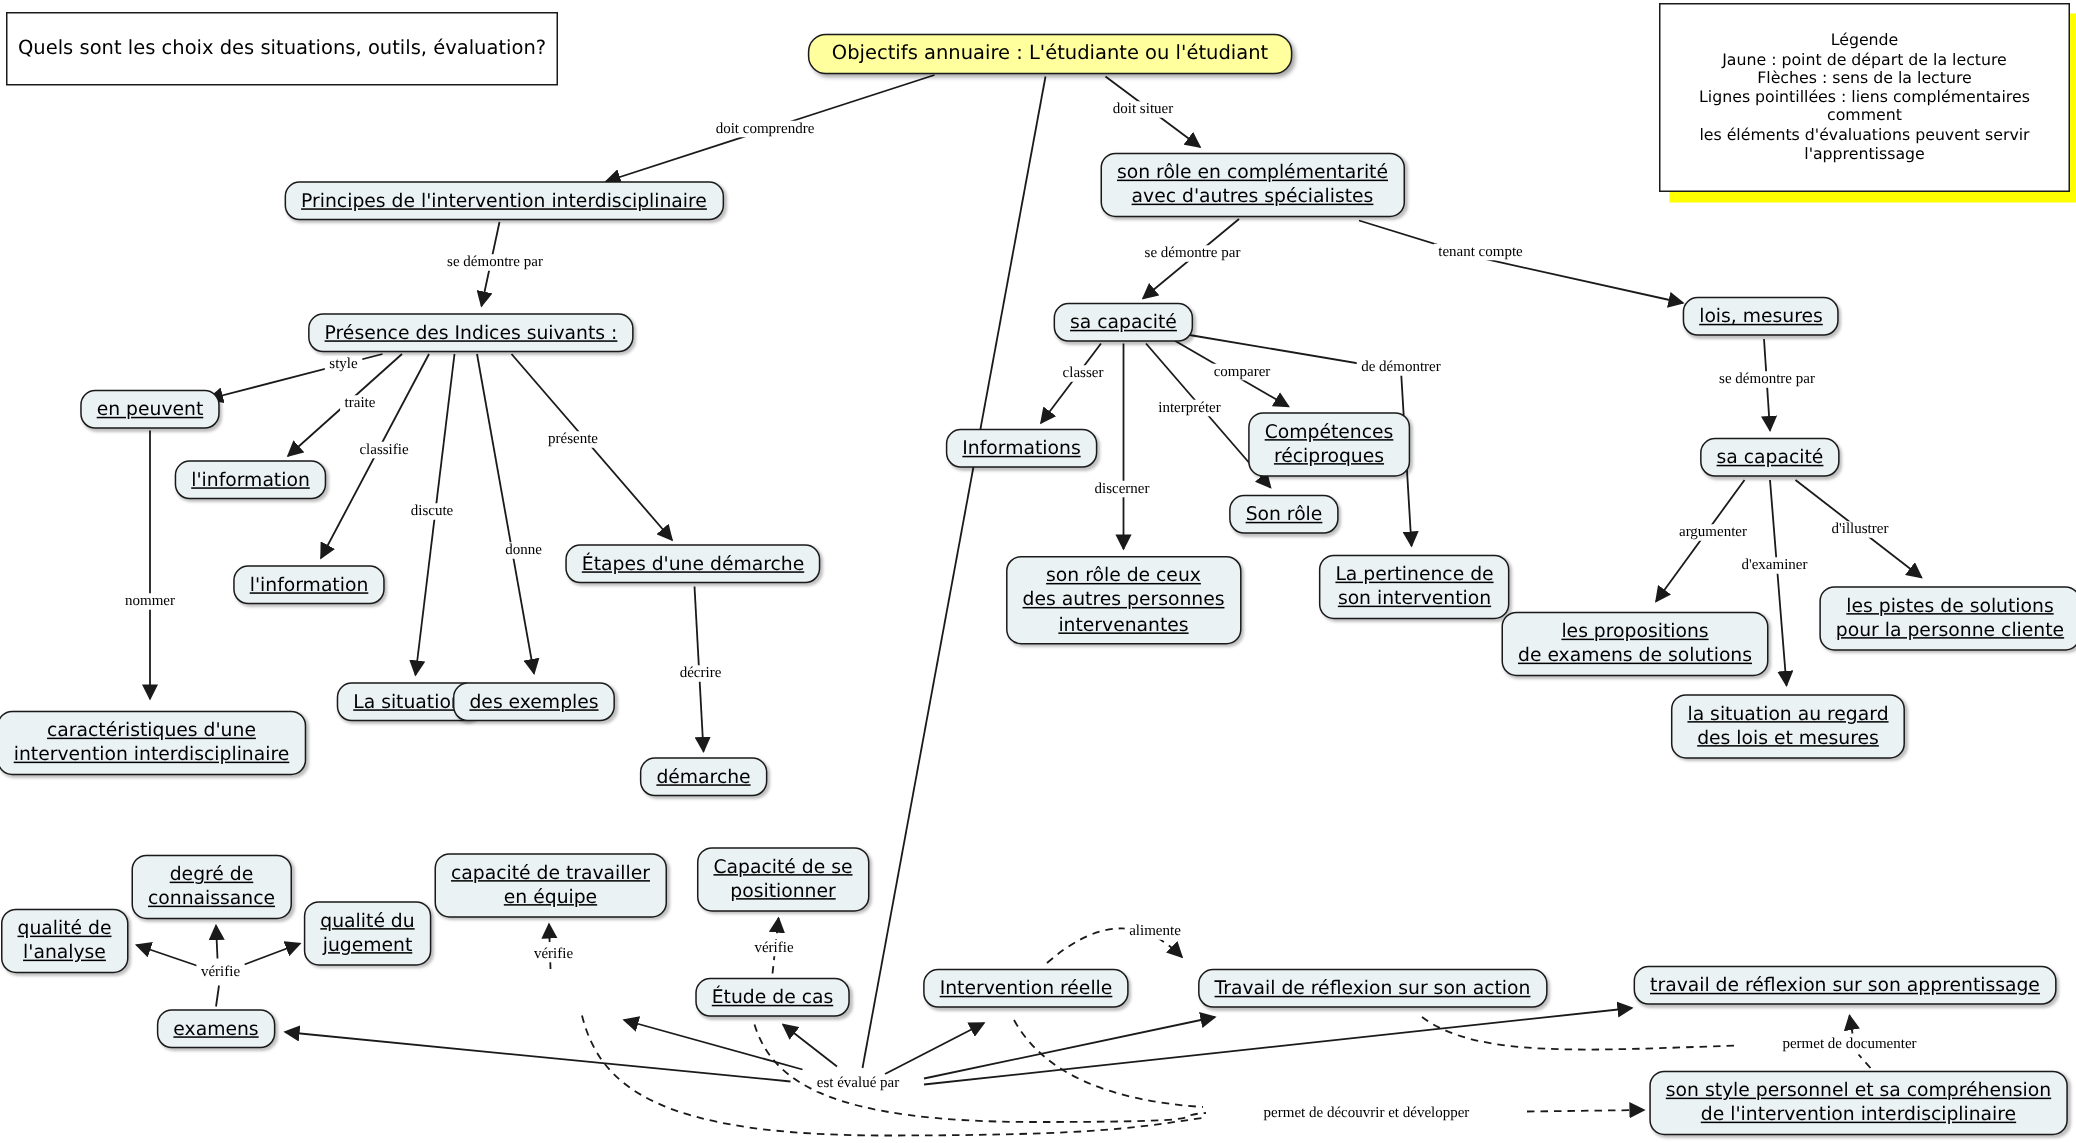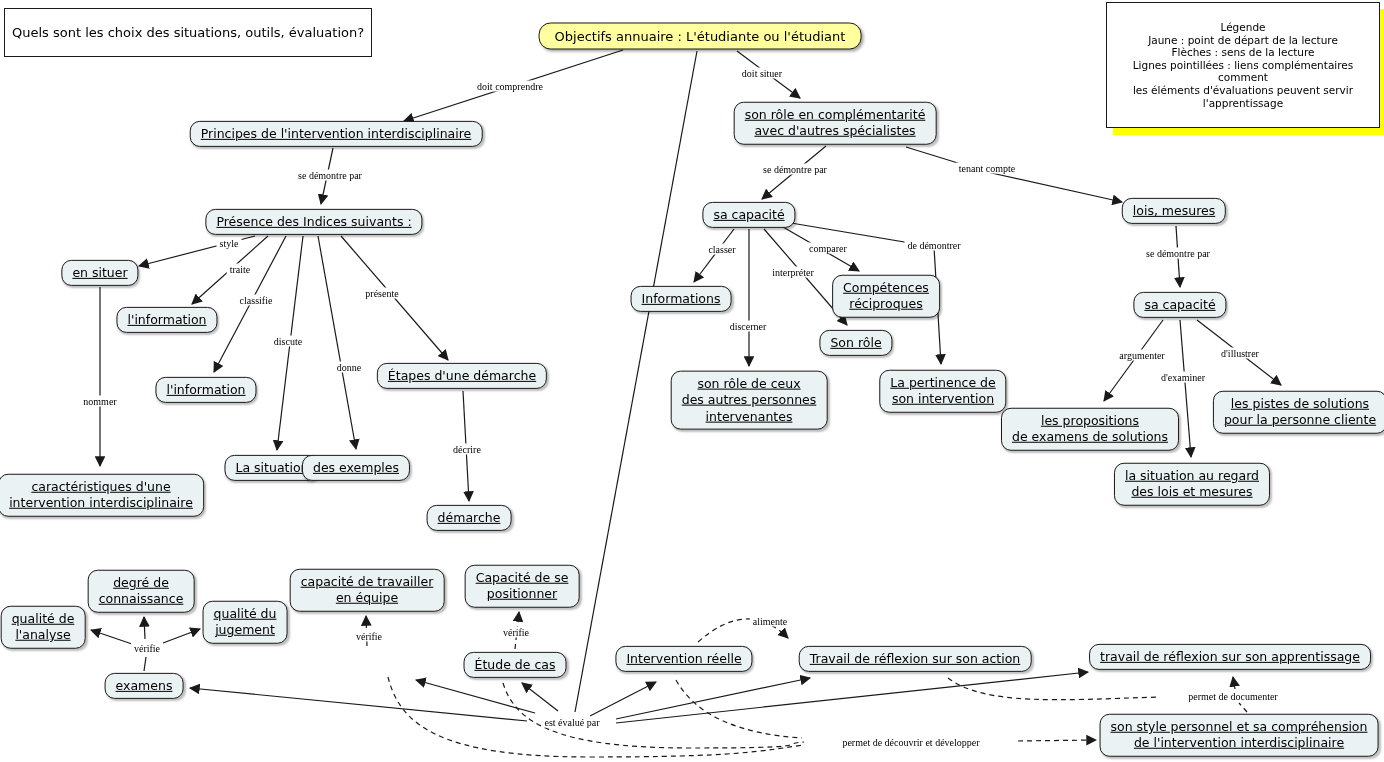--- a/index.html
+++ b/index.html
@@ -86,21 +86,21 @@
   <div class="legend">
     <div>Légende</div>
     <div>Jaune : point de départ de la lecture</div>
     <div>Flèches : sens de la lecture</div>
     <div>Lignes pointillées : liens complémentaires comment</div>
     <div>les éléments d'évaluations peuvent servir l'apprentissage</div>
   </div>
 
   <div class="node" style="left:336px;top:134px">Principes de l'intervention interdisciplinaire</div>
   <div class="node" style="left:314px;top:222px">Présence des Indices suivants :</div>
-  <div class="node" style="left:100px;top:273px">en situer</div>
+  <div class="node" style="left:100px;top:273px">en peuvent</div>
   <div class="node" style="left:167px;top:320px">l'information</div>
   <div class="node" style="left:206px;top:390px">l'information</div>
   <div class="node" style="left:272px;top:468px">La situation</div>
   <div class="node" style="left:356px;top:468px">des exemples</div>
   <div class="node" style="left:462px;top:376px">Étapes d'une démarche</div>
   <div class="node" style="left:469px;top:518px">démarche</div>
   <div class="node" style="left:101px;top:495px">caractéristiques d'une
 intervention interdisciplinaire</div>
   <div class="node" style="left:835px;top:123px">son rôle en complémentarité
 avec d'autres spécialistes</div>

